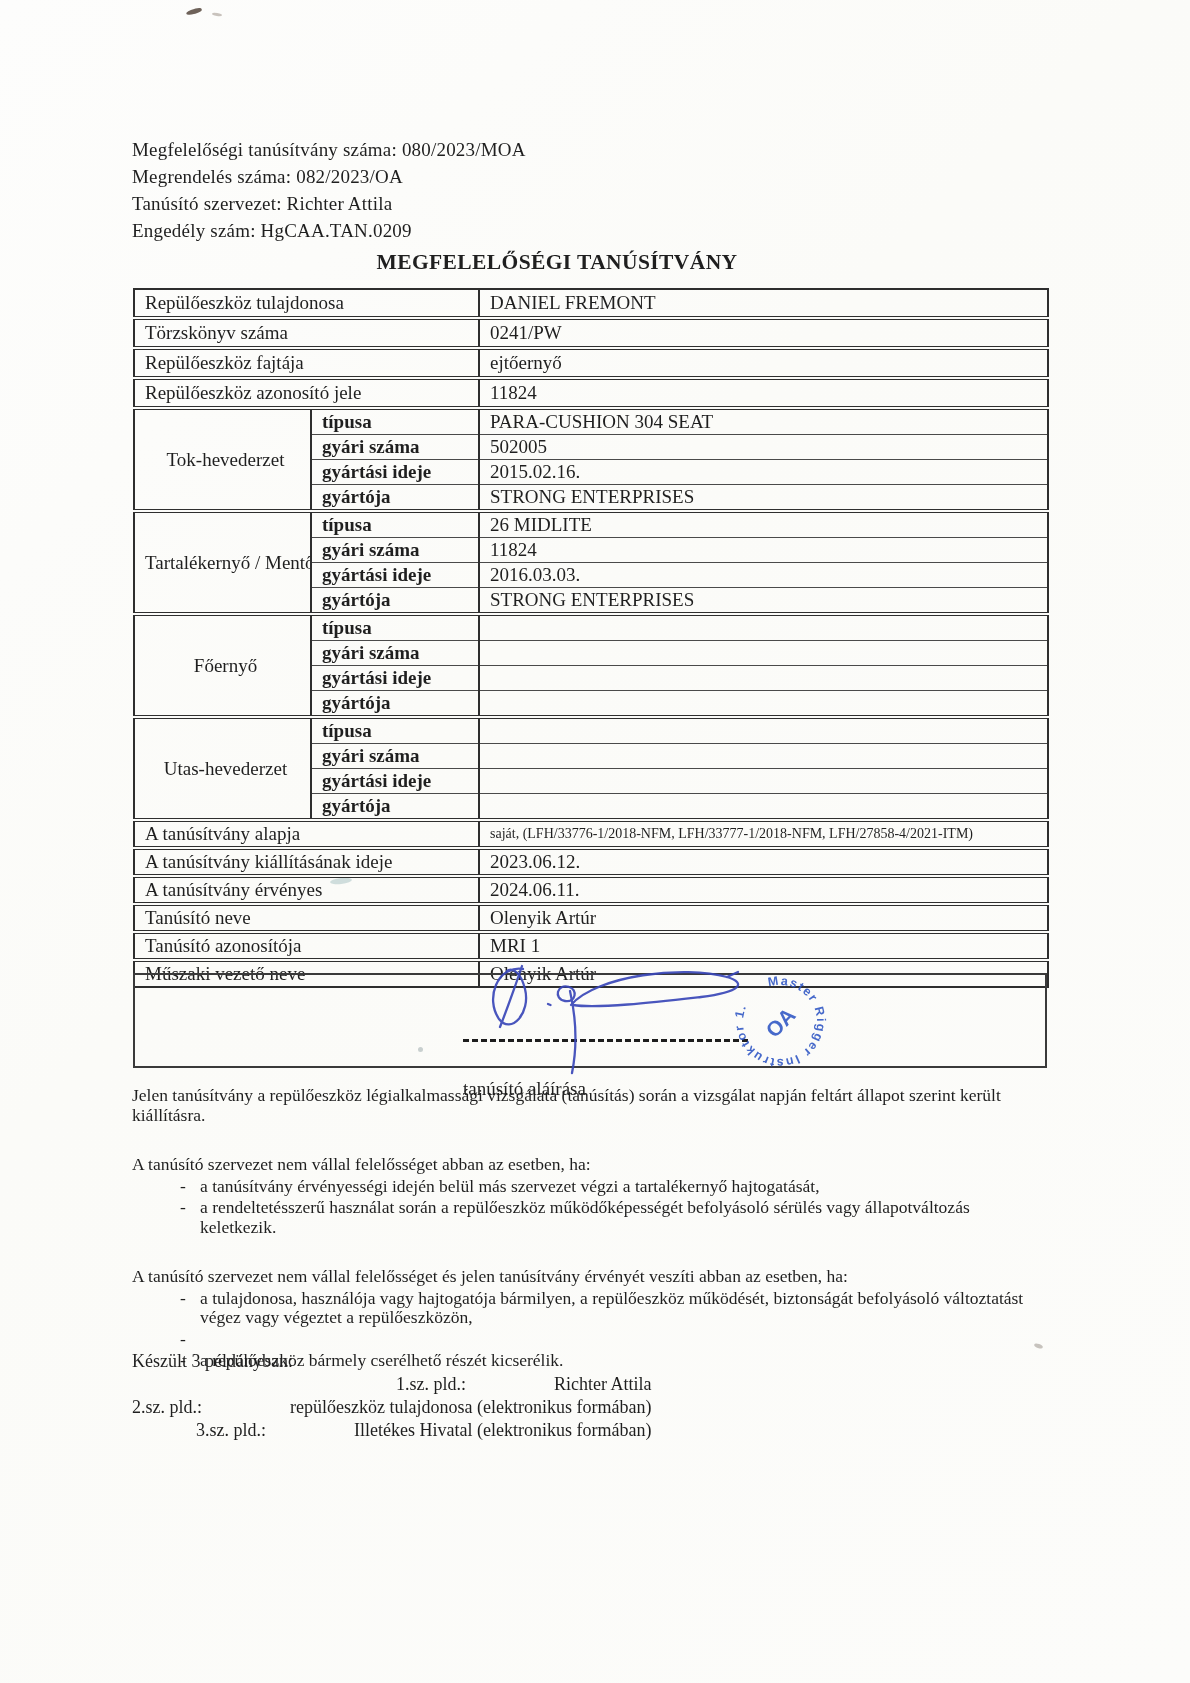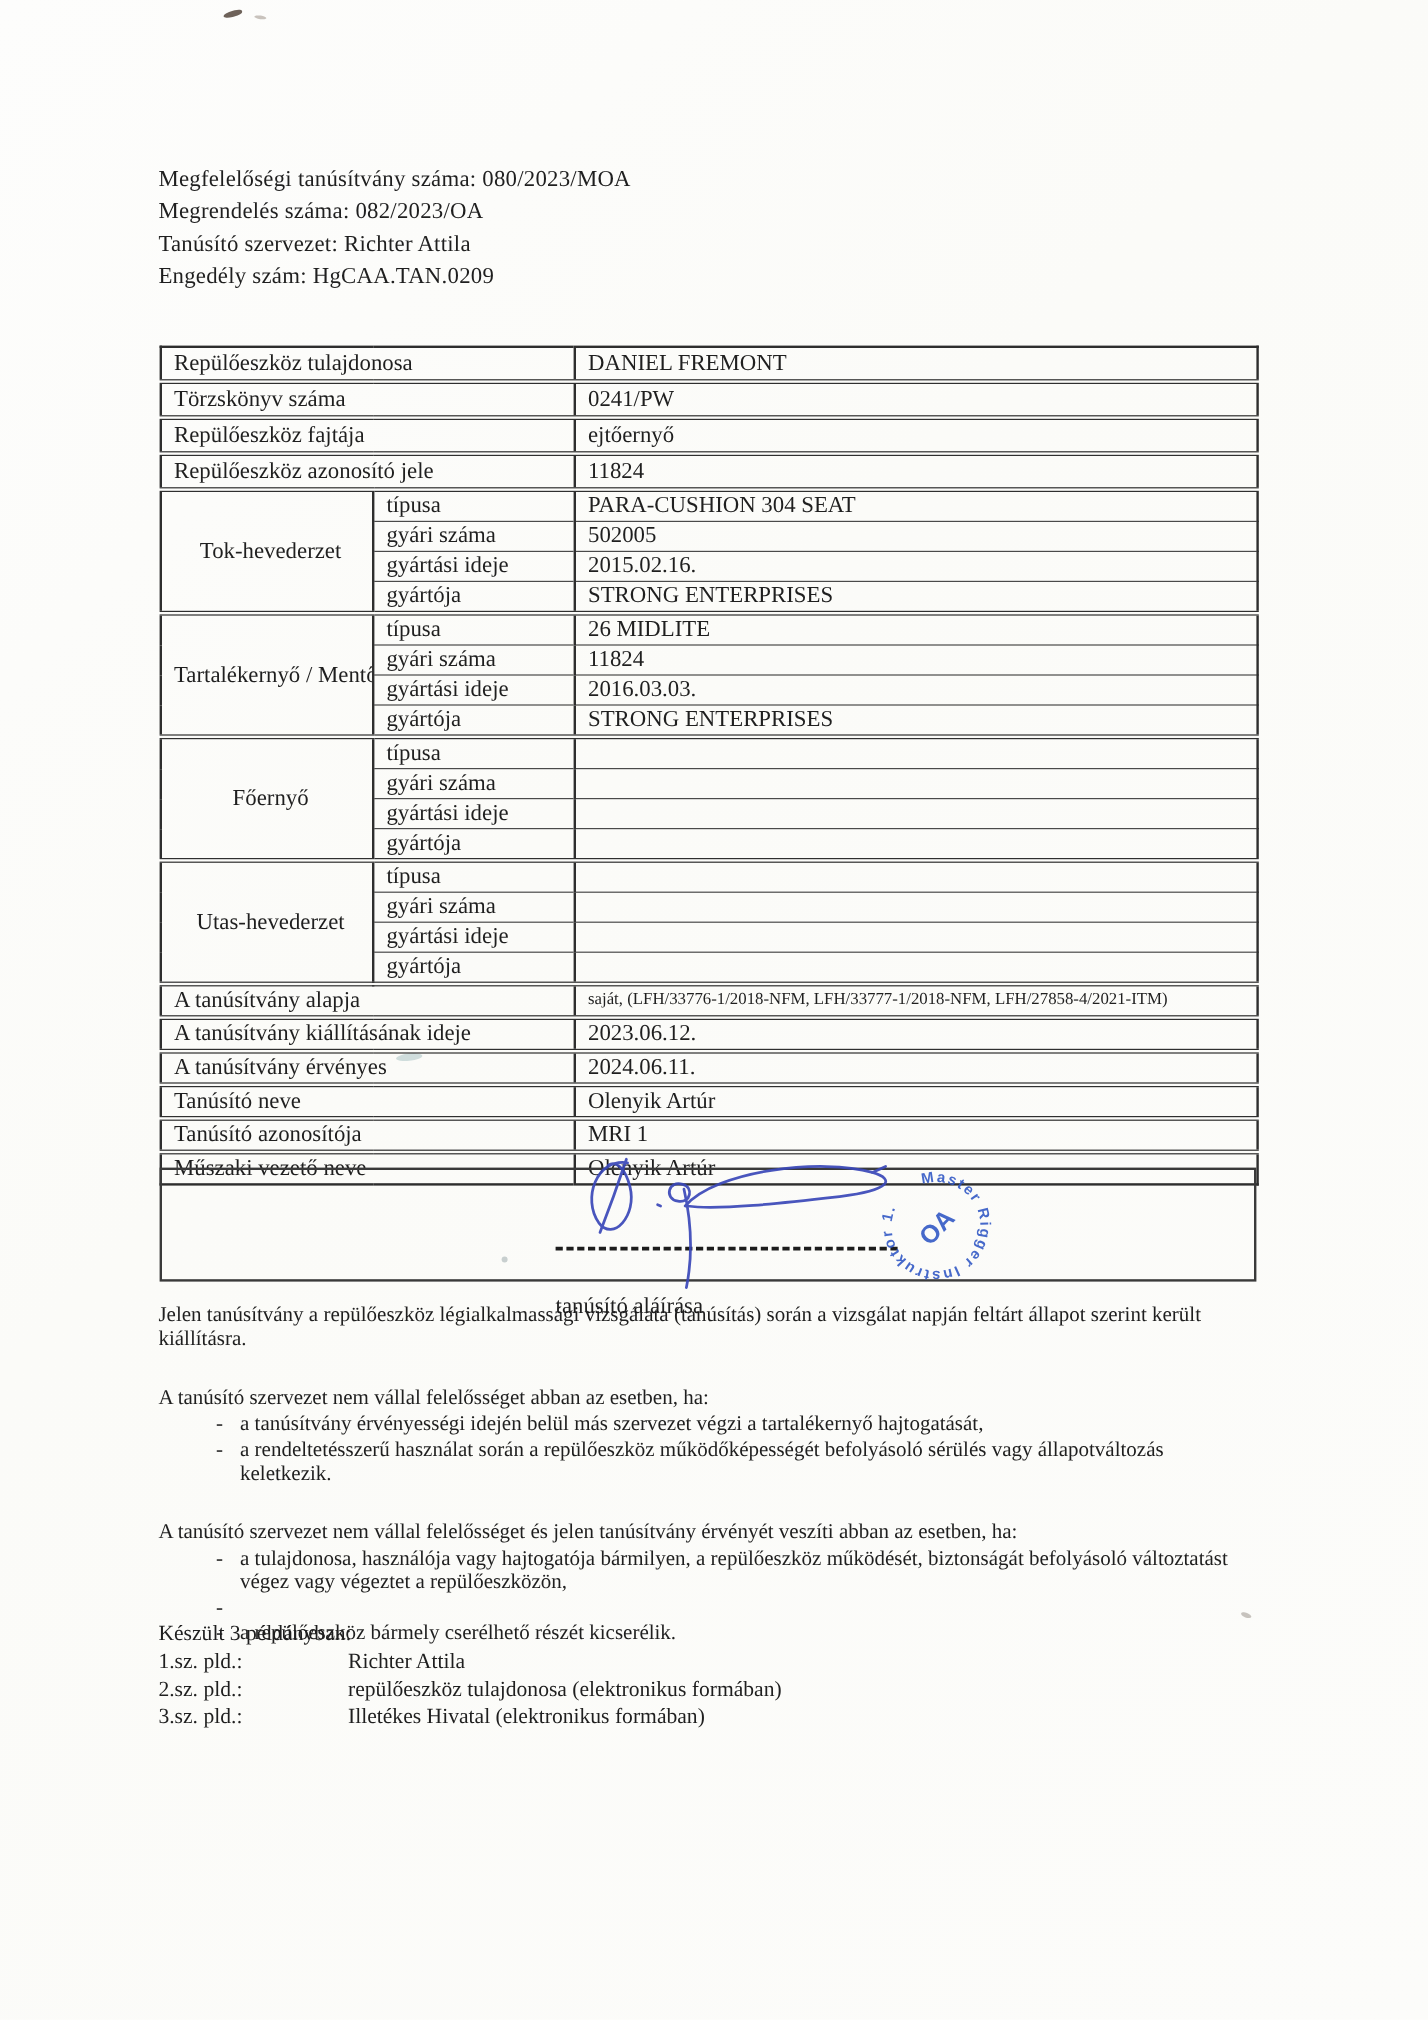--- a/index.html
+++ b/index.html
@@ -54,21 +54,21 @@
     overflow: hidden; white-space: nowrap;
   }
   tr.major > td { border-top: 4px double #2f2f2f; }
   tr.first > td { border-top: none; }
   tr.sub-row > td { border-top: 1px solid #4a4a4a; }
   td.lbl { border-right: 2px solid #2e2e2e; height: 24px; }
   td.grp {
     border-right: 2px solid #2e2e2e; text-align: center;
     white-space: pre-line; padding-left: 4px; line-height: 22px;
   }
-  td.sub { border-right: 2px solid #2e2e2e; height: 21px; }
+  td.sub { border-right: 2px solid #2e2e2e; height: 21px; font-weight: bold; }
   td.val { height: 21px; }
   td.val-small { font-size: 14px; padding-left: 28px; }
   tr.top-row > td { height: 24px; }
   tr.bot-row > td { height: 22px; }
 
   .sig-box {
     position: absolute; left: 133px; top: 973px; width: 910px; height: 91px;
     border: 2px solid #3a3a3a; background: transparent;
   }
   .sig-dash {
@@ -86,41 +86,42 @@
     position: absolute; left: 132px; top: 1086px; width: 940px;
     font-size: 17.5px; line-height: 19.5px;
   }
   .notes p { margin: 0; }
   .gap-lg { height: 30px; }
   .bullet { display: flex; margin-top: 2px; }
   .bullet .dash { width: 34px; text-align: center; flex: 0 0 34px; margin-left: 34px; }
   .bullet .btxt { width: 845px; }
 
   .copies { position: absolute; left: 132px; top: 1318px; font-size: 18px; line-height: 23px; margin-top: 32px; }
-  .copies .row { display: flex; }
+  .copies .row { display: flex; justify-content: flex-end; }
   .copies .clabel { width: 158px; flex: 0 0 158px; }
 </style>
 </head>
 <body>
 
 <div class="page">
 
   <div class="artifact mark-top"></div>
   <div class="artifact mark-top2"></div>
   <div class="artifact speck-1"></div>
   <div class="artifact speck-2"></div>
   <div class="artifact speck-3"></div>
 
   <div class="header-block">
     <div>Megfelelőségi tanúsítvány száma: 080/2023/MOA</div>
     <div>Megrendelés száma: 082/2023/OA</div>
     <div>Tanúsító szervezet: Richter Attila</div>
     <div>Engedély szám: HgCAA.TAN.0209</div>
   </div>
 
+  <div class="cert-title">MEGFELELŐSÉGI TANÚSÍTVÁNY</div>
 
   <table class="cert">
     <colgroup>
         <col class="c-grp">
         <col class="c-sub">
         <col class="c-val">
       </colgroup>
     <tbody>
       <tr class="major first top-row">
         <td class="lbl" colspan="2">Repülőeszköz tulajdonosa</td>

